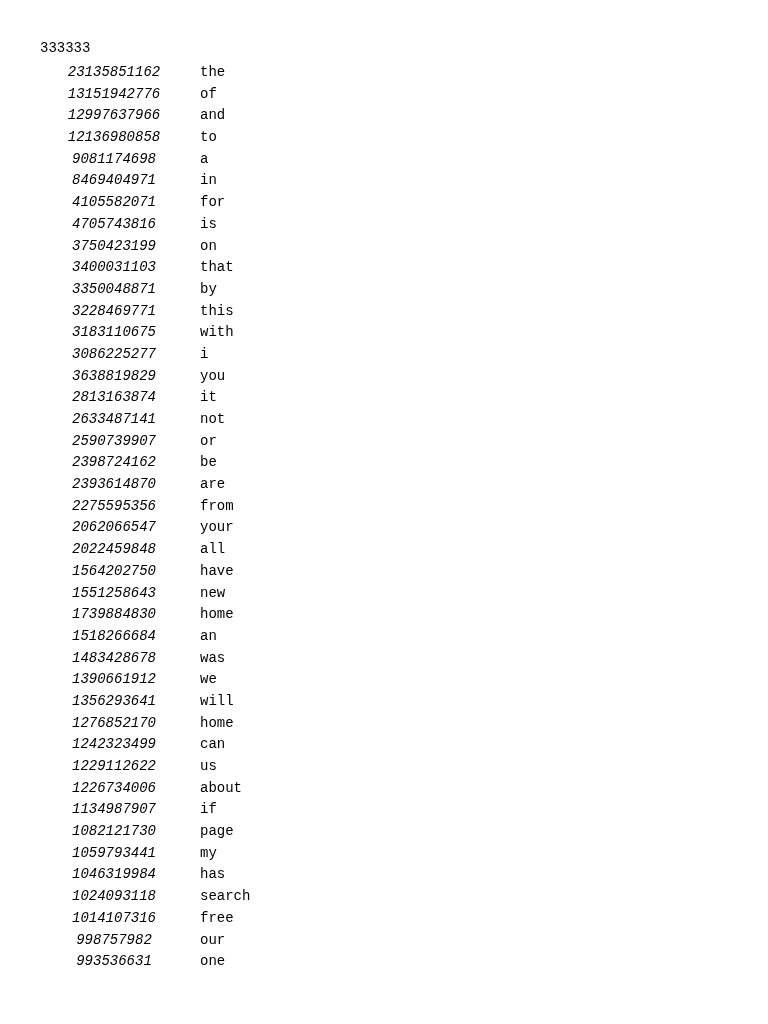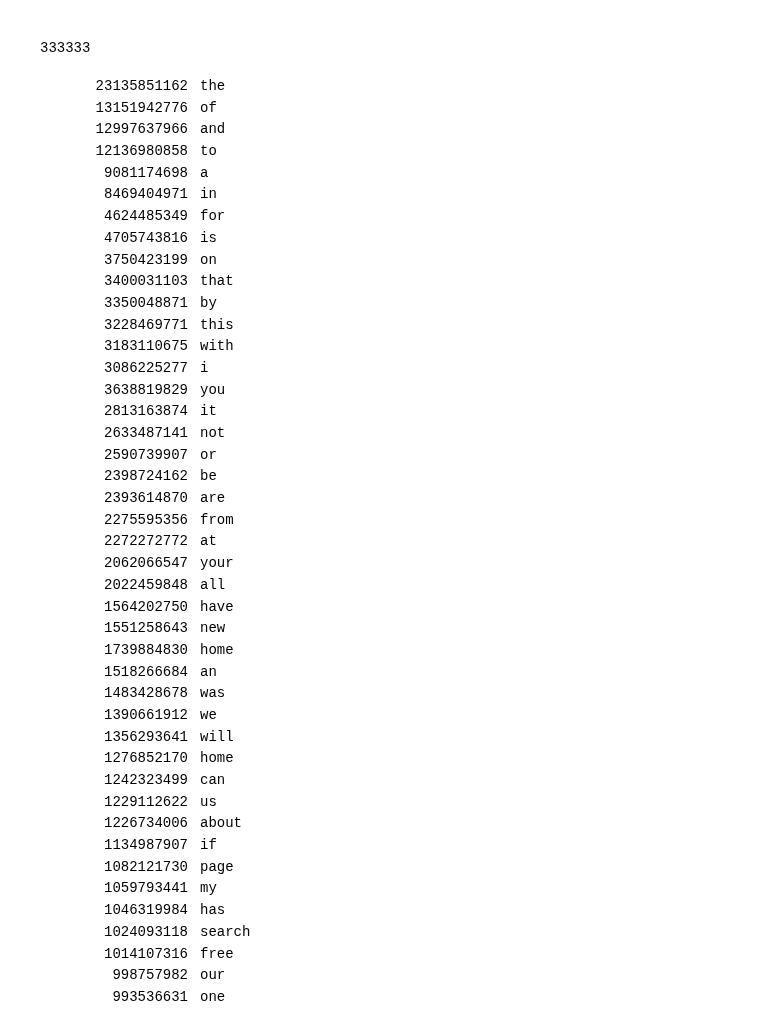--- a/index.html
+++ b/index.html
@@ -10,35 +10,36 @@
     body {
       background: #ffffff;
       font-family: 'Courier New', Courier, monospace;
       font-size: 14px;
       color: #000000;
       padding: 40px 40px;
       width: 768px;
       min-height: 1024px;
     }
     .header-line {
-      margin-bottom: 20px;
+      margin-bottom: 6px;
     }
     .data-table {
       margin-top: 4px;
     }
     .data-row {
       display: flex;
       flex-direction: row;
       line-height: 1.55;
     }
     .col-number {
       width: 160px;
-      text-align: right;
+      text-align: center;
       padding-right: 12px;
       white-space: nowrap;
+      font-style: italic;
     }
     .col-word {
       white-space: nowrap;
     }
   </style>
 </head>
 <body>
 
 <div class="header-line">
   <span>333333</span>
@@ -63,21 +64,21 @@
     </div>
     <div class="data-row">
       <span class="col-number">9081174698</span>
       <span class="col-word">a</span>
     </div>
     <div class="data-row">
       <span class="col-number">8469404971</span>
       <span class="col-word">in</span>
     </div>
     <div class="data-row">
-      <span class="col-number">4624485349</span>
+      <span class="col-number">4105582071</span>
       <span class="col-word">for</span>
     </div>
     <div class="data-row">
       <span class="col-number">4705743816</span>
       <span class="col-word">is</span>
     </div>
     <div class="data-row">
       <span class="col-number">3750423199</span>
       <span class="col-word">on</span>
     </div>
@@ -121,24 +122,20 @@
       <span class="col-number">2398724162</span>
       <span class="col-word">be</span>
     </div>
     <div class="data-row">
       <span class="col-number">2393614870</span>
       <span class="col-word">are</span>
     </div>
     <div class="data-row">
       <span class="col-number">2275595356</span>
       <span class="col-word">from</span>
-    </div>
-    <div class="data-row">
-      <span class="col-number">2272272772</span>
-      <span class="col-word">at</span>
     </div>
     <div class="data-row">
       <span class="col-number">2062066547</span>
       <span class="col-word">your</span>
     </div>
     <div class="data-row">
       <span class="col-number">2022459848</span>
       <span class="col-word">all</span>
     </div>
     <div class="data-row">

